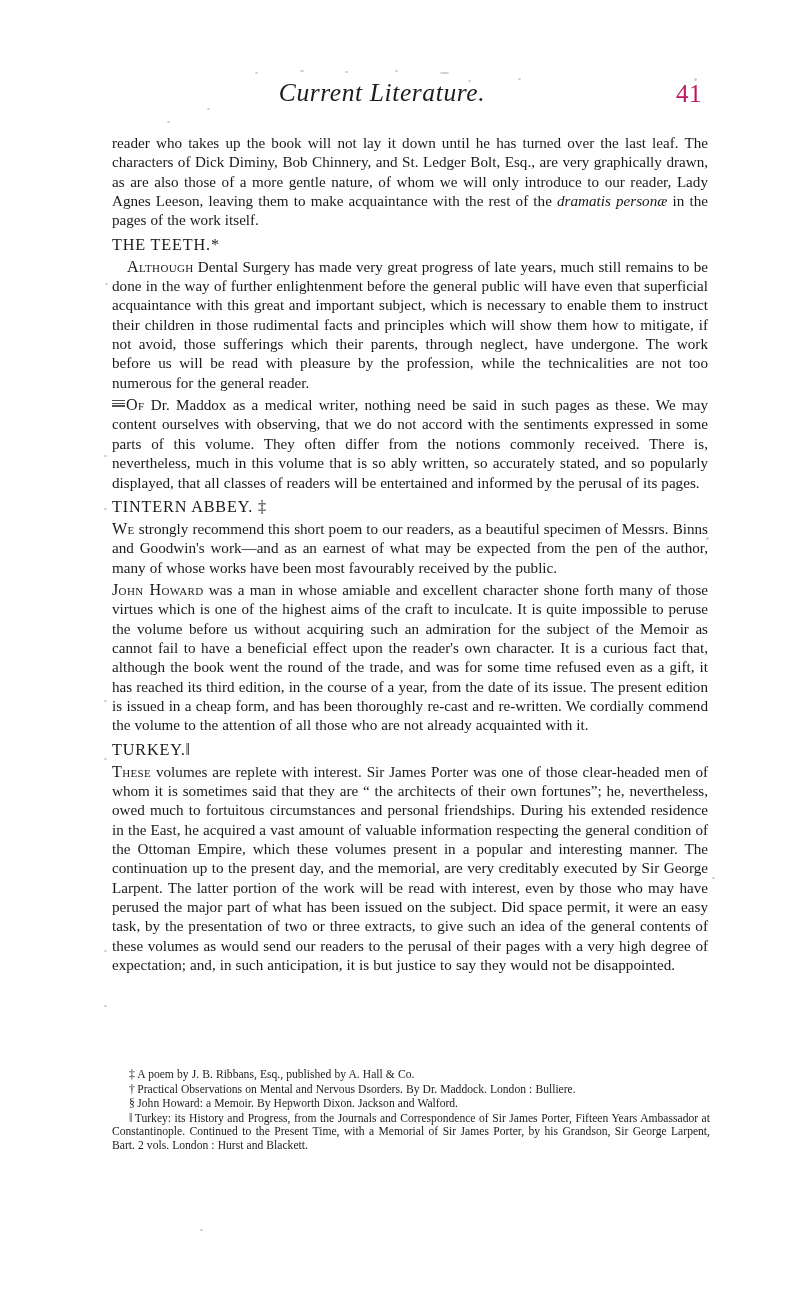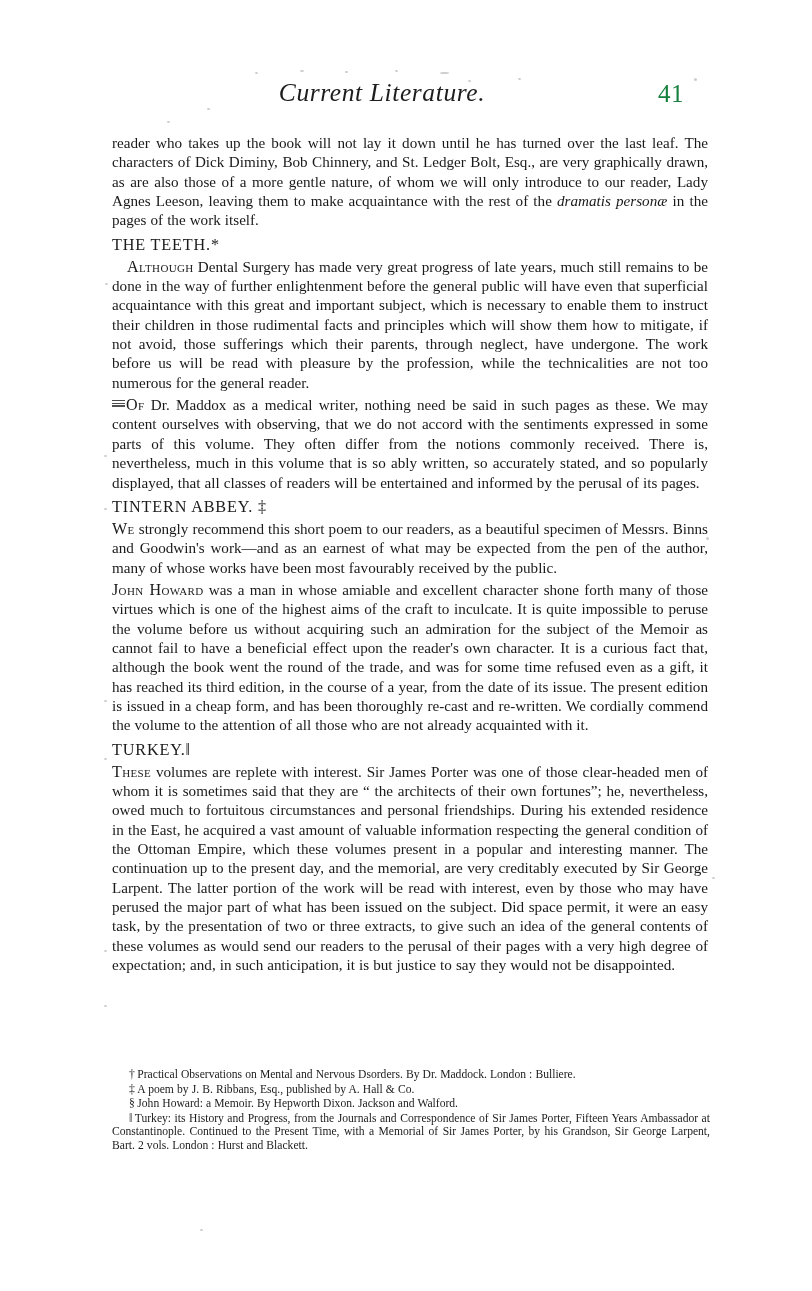--- a/index.html
+++ b/index.html
@@ -36,24 +36,24 @@
     text-align: center;
     font-family: "Liberation Serif", "DejaVu Serif", serif;
     font-style: italic;
     font-size: 25.5px;
     letter-spacing: 0.6px;
     color: #1d1d1d;
     white-space: nowrap;
   }
   .head-folio {
     position: absolute;
-    right: 24px; top: 2px;
+    right: 6px; top: 2px;
     font-size: 25px;
     letter-spacing: 0.5px;
-    color: #15803d;
+    color: #be185d;
   }
 
   
   .column {
     position: absolute;
     left: 112px; top: 133px;
     width: 596px;
   }
 
   p.body {
@@ -183,19 +183,19 @@
     <div class="gap-before-head"></div>
     <p class="body noindent"><span class="smallcaps">John Howard</span><span> was a man in whose amiable and excellent character shone forth many of those virtues which is one of the highest aims of the craft to inculcate. It is quite impossible to peruse the volume before us without acquiring such an admiration for the subject of the Memoir as cannot fail to have a beneficial effect upon the reader's own character. It is a curious fact that, although the book went the round of the trade, and was for some time refused even as a gift, it has reached its third edition, in the course of a year, from the date of its issue. The present edition is issued in a cheap form, and has been thoroughly re-cast and re-written. We cordially commend the volume to the attention of all those who are not already acquainted with it.</span></p>
 
     <div class="gap-before-head"></div>
     <h2 class="section"><span>TURKEY.</span><span class="fn">‖</span></h2>
     <p class="body noindent"><span class="smallcaps">These</span><span> volumes are replete with interest. Sir James Porter was one of those clear-headed men of whom it is sometimes said that they are “ the architects of their own fortunes”; he, nevertheless, owed much to fortuitous circumstances and personal friendships. During his extended residence in the East, he acquired a vast amount of valuable information respecting the general condition of the Ottoman Empire, which these volumes present in a popular and interesting manner. The continuation up to the present day, and the memorial, are very creditably executed by Sir George Larpent. The latter portion of the work will be read with interest, even by those who may have perused the major part of what has been issued on the subject. Did space permit, it were an easy task, by the presentation of two or three extracts, to give such an idea of the general contents of these volumes as would send our readers to the perusal of their pages with a very high degree of expectation; and, in such anticipation, it is but justice to say they would not be disappointed.</span></p>
 
   </div>
 
   <div class="footnotes">
+    <p><span class="mark">‡</span><span>A poem by J. B. Ribbans, Esq., published by A. Hall &amp; Co.</span></p>
     <p><span class="mark">†</span><span>Practical Observations on Mental and Nervous Dsorders. By Dr. Maddock. London : Bulliere.</span></p>
-    <p><span class="mark">‡</span><span>A poem by J. B. Ribbans, Esq., published by A. Hall &amp; Co.</span></p>
     <p><span class="mark">§</span><span>John Howard: a Memoir. By Hepworth Dixon. Jackson and Walford.</span></p>
     <p><span class="mark">‖</span><span>Turkey: its History and Progress, from the Journals and Correspondence of Sir James Porter, Fifteen Years Ambassador at Constantinople. Continued to the Present Time, with a Memorial of Sir James Porter, by his Grandson, Sir George Larpent, Bart. 2 vols. London : Hurst and Blackett.</span></p>
   </div>
 
 </div>
 
 </body></html>

